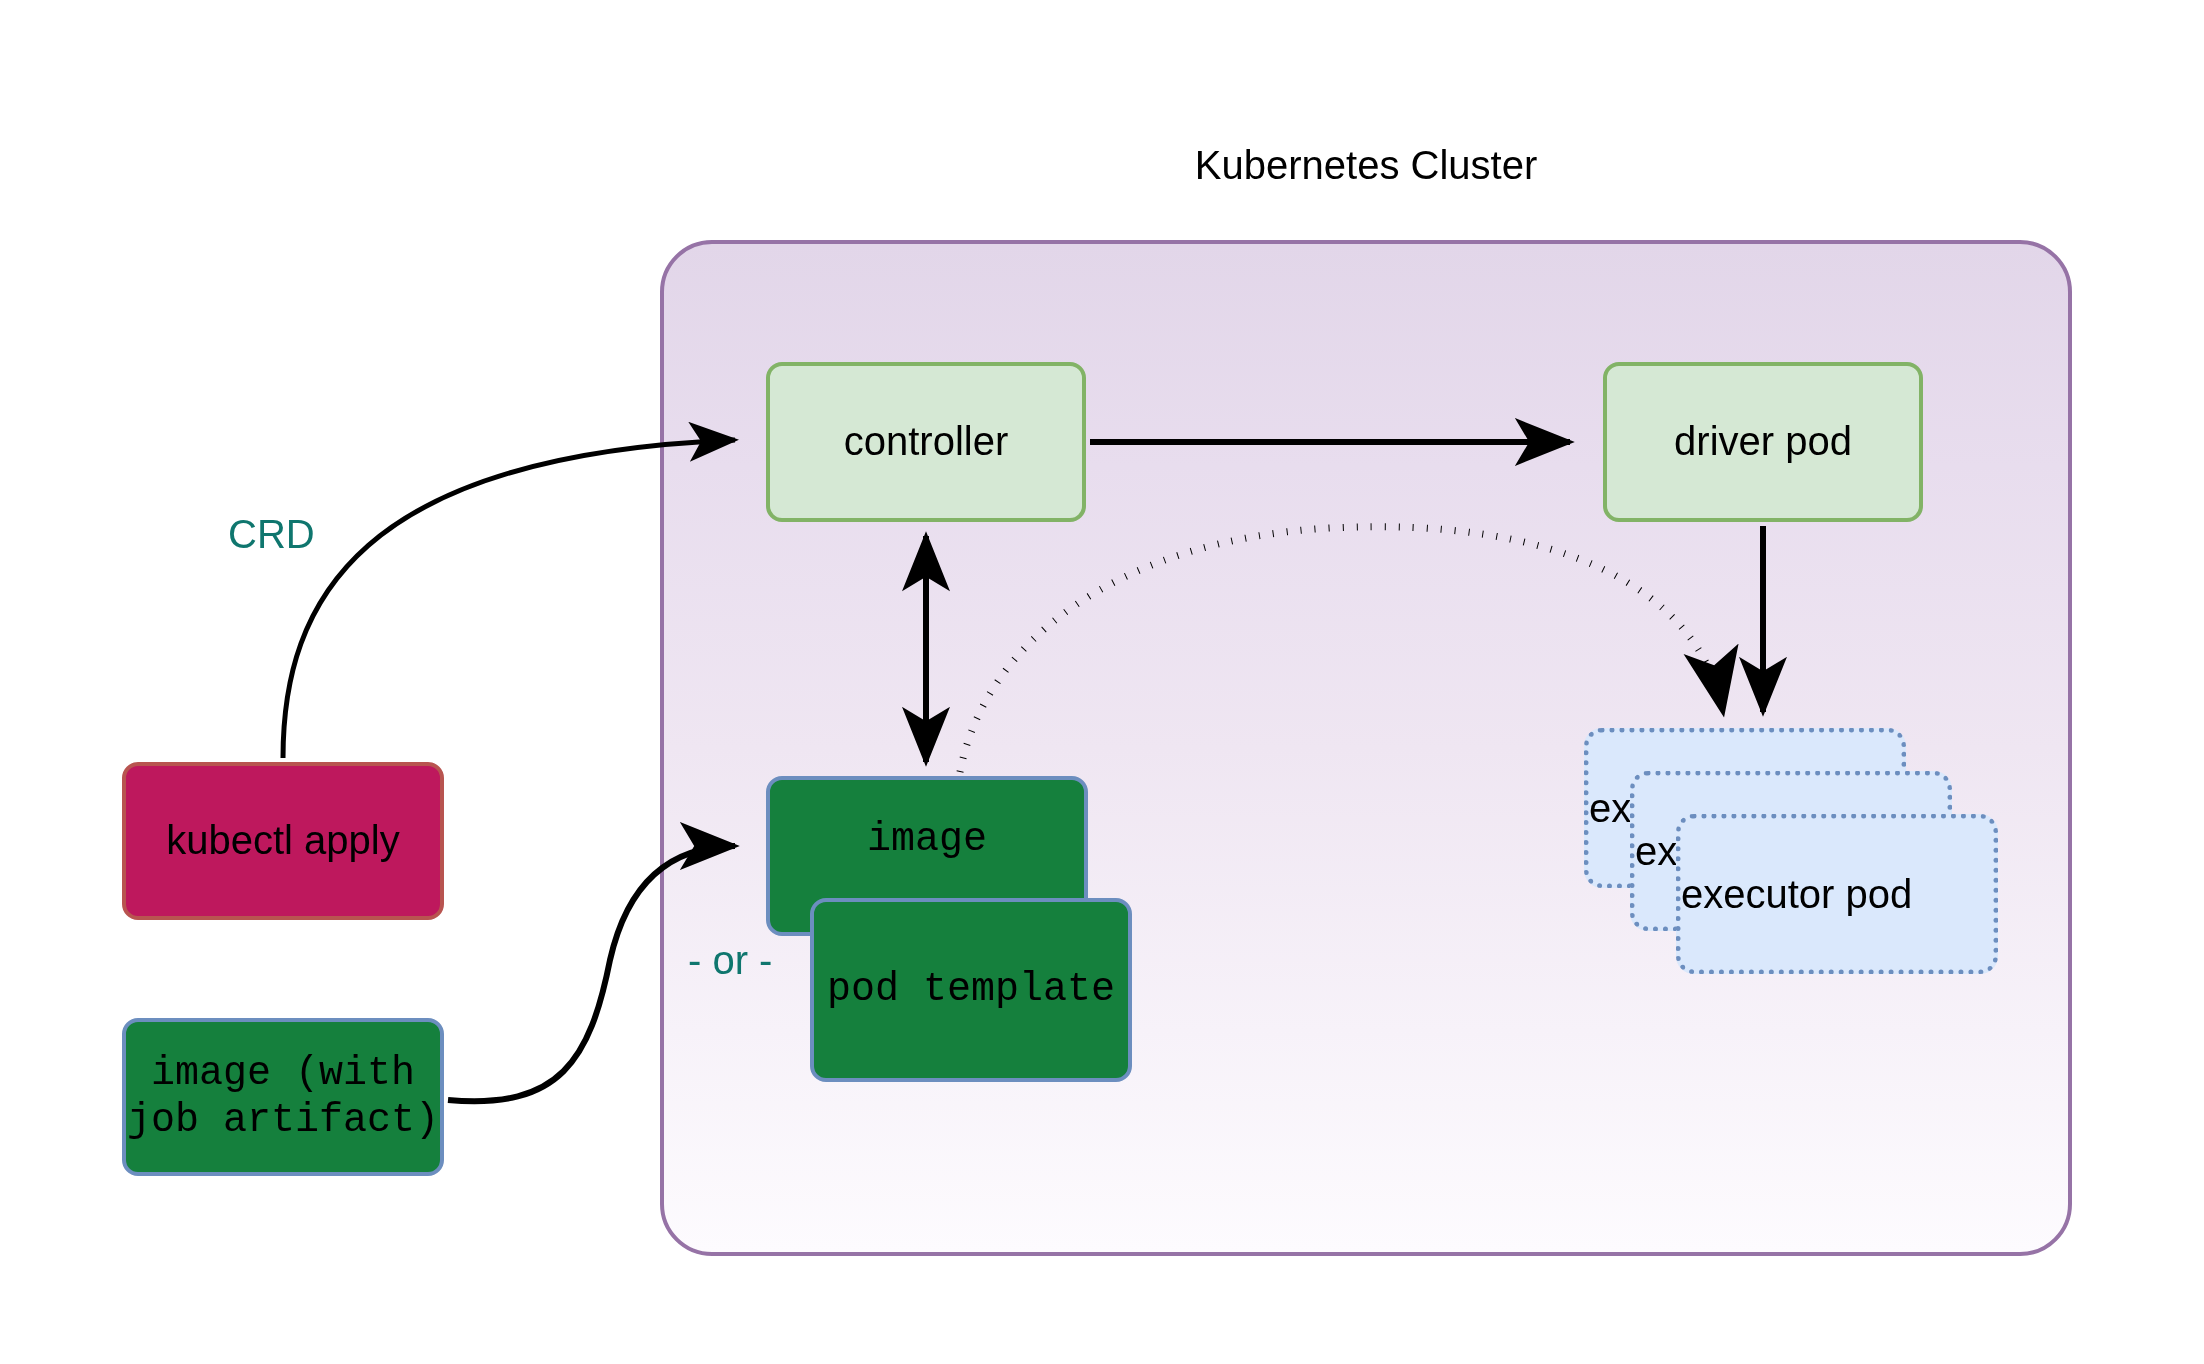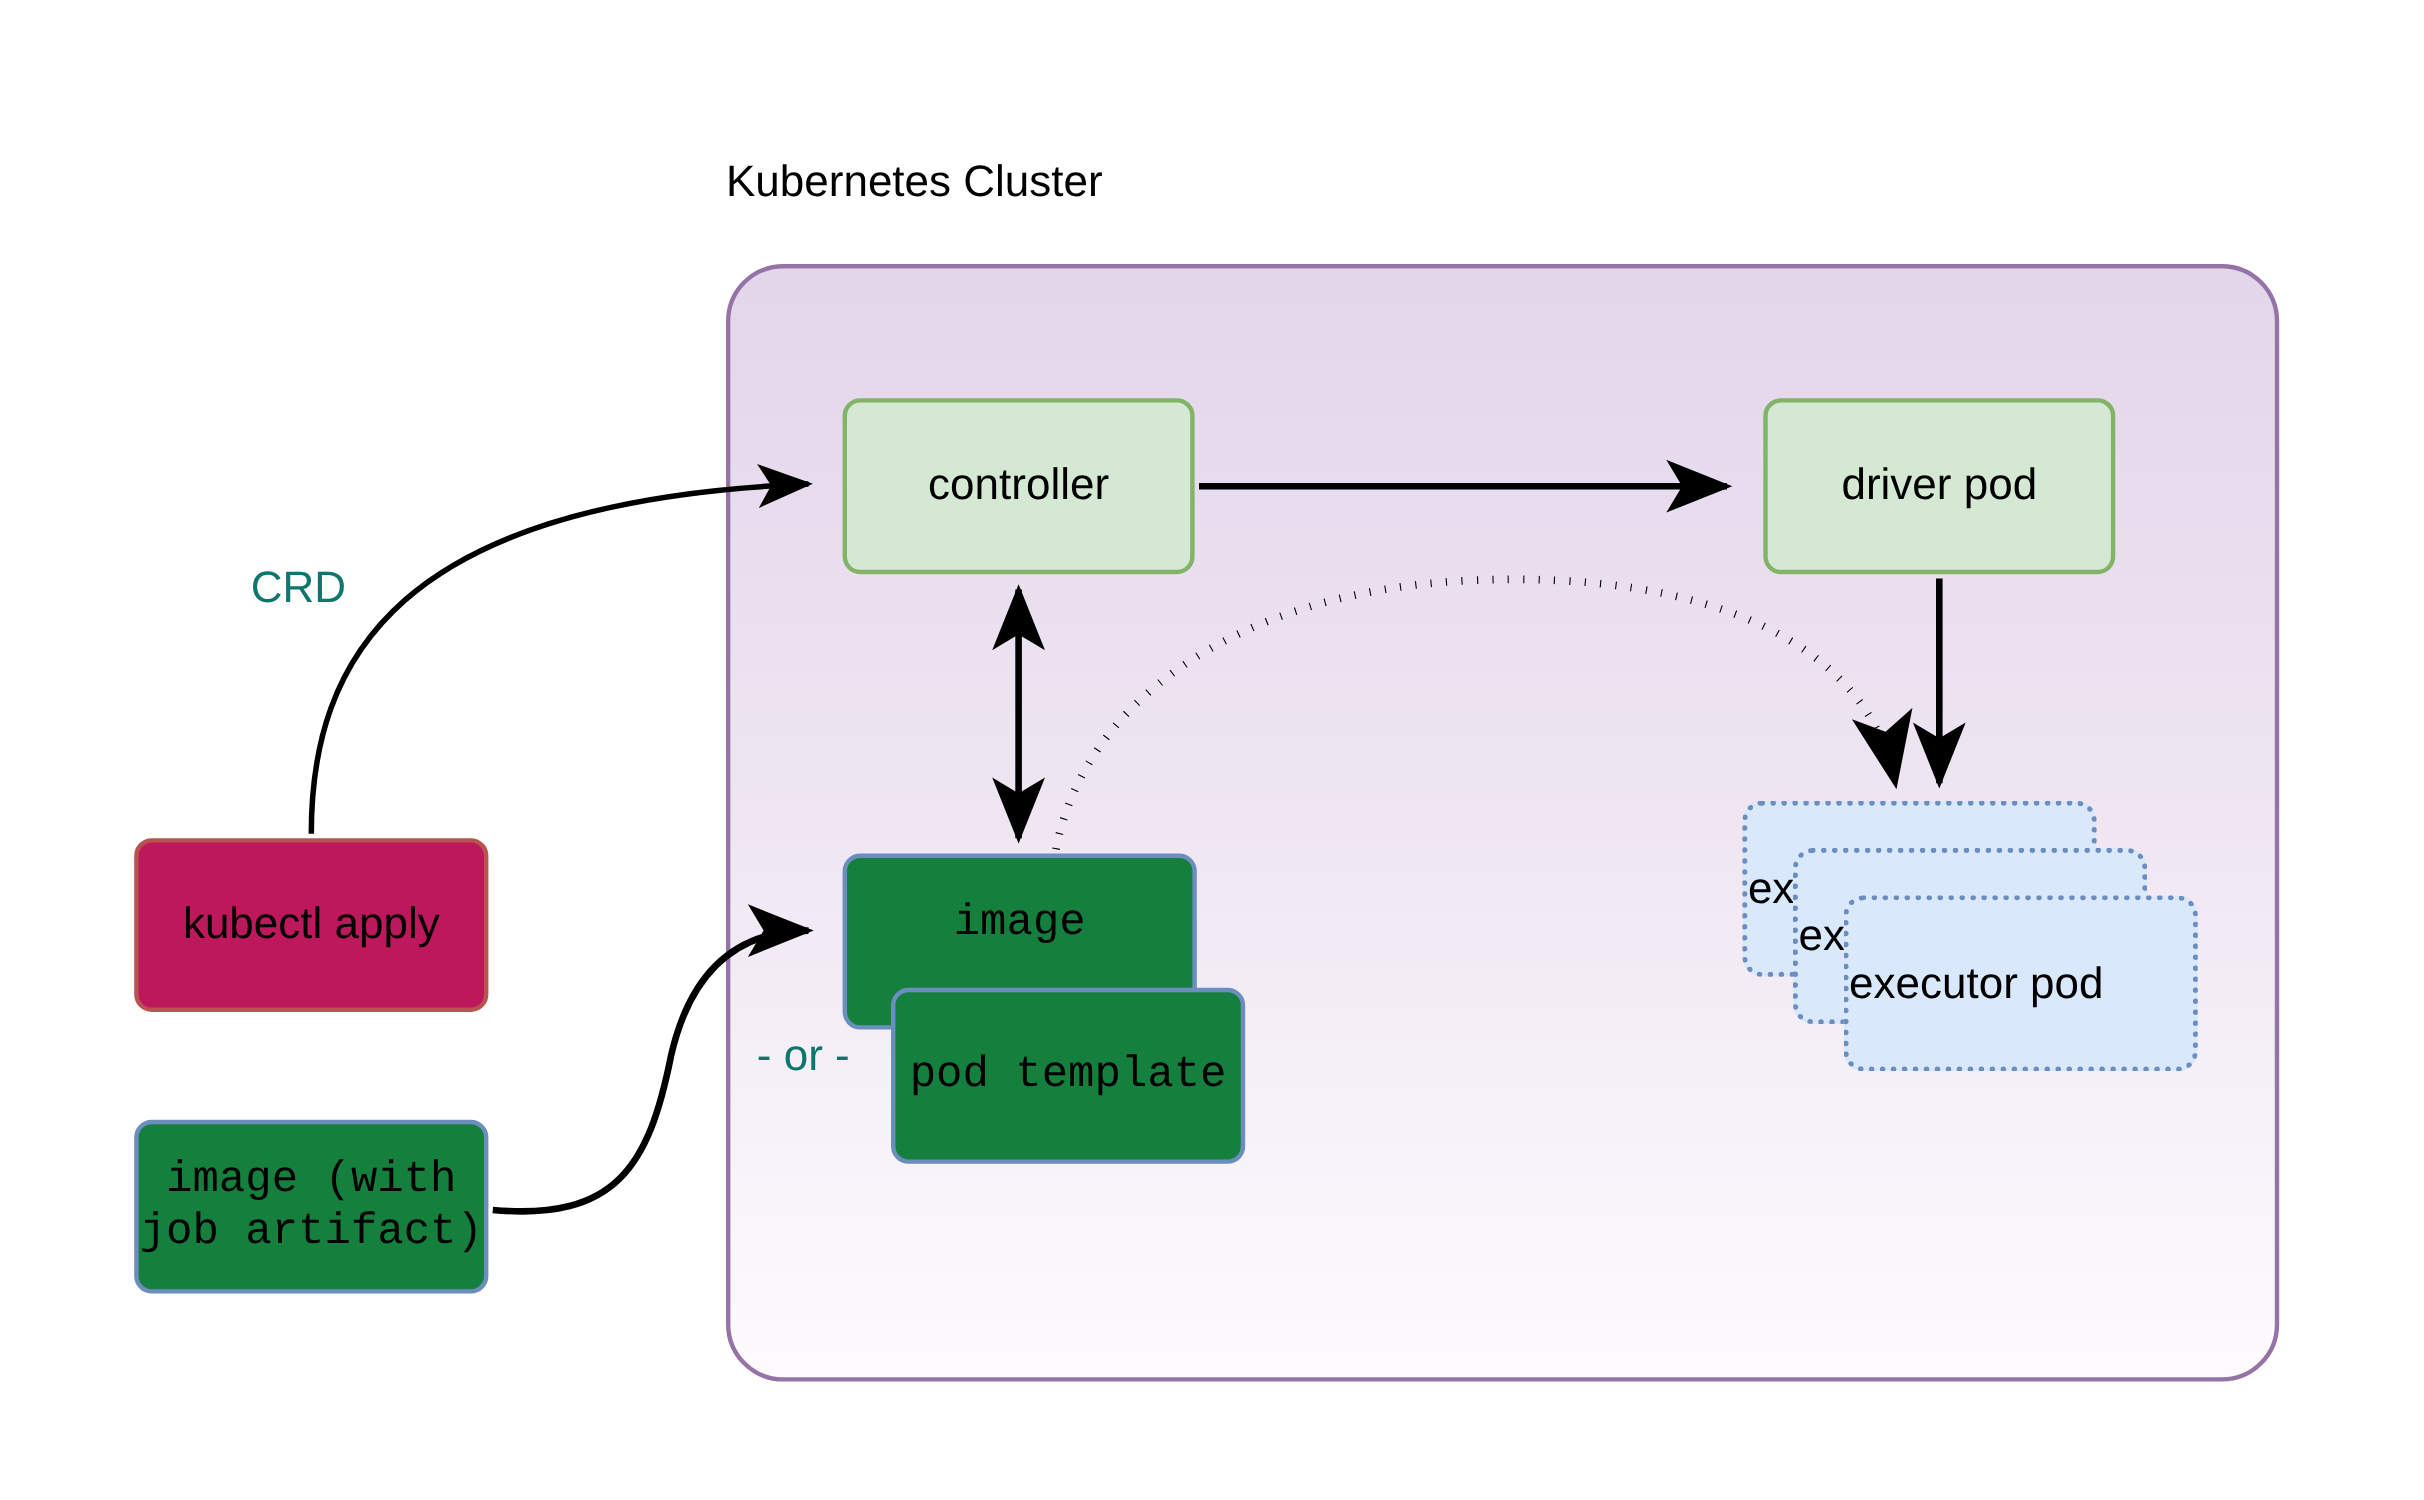--- a/index.html
+++ b/index.html
@@ -53,21 +53,21 @@
     border: 4px solid #9673a6;
     border-radius: 52px;
     background: linear-gradient(to bottom, #e2d6e9 0%, #e8ddee 22%, #efe6f2 50%, #f7f2f9 78%, #fdfbfe 100%);
   }
 
   .cluster-title {
     position: absolute;
     left: 660px;
     top: 143px;
     width: 1412px;
-    text-align: left;
+    text-align: center;
     font-size: 40px;
     color: #000;
   }
 
   
   .green  { background: #d5e8d4; border-color: #82b366; }
   .red    { background: #be185d; border-color: #b85450; }
   .blue   { background: #15803d; border-color: #6c8ebf; font-family: Liberation Mono, monospace; }
 
   .dotted {
@@ -78,21 +78,21 @@
 
   
   #node-controller { left: 766px;  top: 362px;  width: 320px; height: 160px; font-size: 40px; }
   #node-driver-pod { left: 1603px; top: 362px;  width: 320px; height: 160px; font-size: 40px; }
 
   #node-kubectl-apply { left: 122px; top: 762px;  width: 322px; height: 158px; font-size: 40px; }
   #node-image-artifact{ left: 122px; top: 1018px; width: 322px; height: 158px; font-size: 40px; }
 
   #node-image         { left: 766px;  top: 776px; width: 322px; height: 160px; font-size: 40px;
                         align-items: flex-start; padding-top: 36px; z-index: 4; }
-  #node-pod-template  { left: 810px;  top: 898px; width: 322px; height: 160px; font-size: 40px; z-index: 5; }
+  #node-pod-template  { left: 810px;  top: 898px; width: 322px; height: 184px; font-size: 40px; z-index: 5; }
 
   .exec { width: 322px; height: 160px; font-size: 40px; position: absolute;
           box-sizing: border-box; display: flex; align-items: center; justify-content: flex-start;
           overflow: hidden; }
   #node-executor-1 { left: 1584px; top: 728px; z-index: 3; }
   #node-executor-2 { left: 1630px; top: 771px; z-index: 4; }
   #node-executor-3 { left: 1676px; top: 814px; z-index: 5; }
 
   .exec .node-label { white-space: nowrap; }
 

